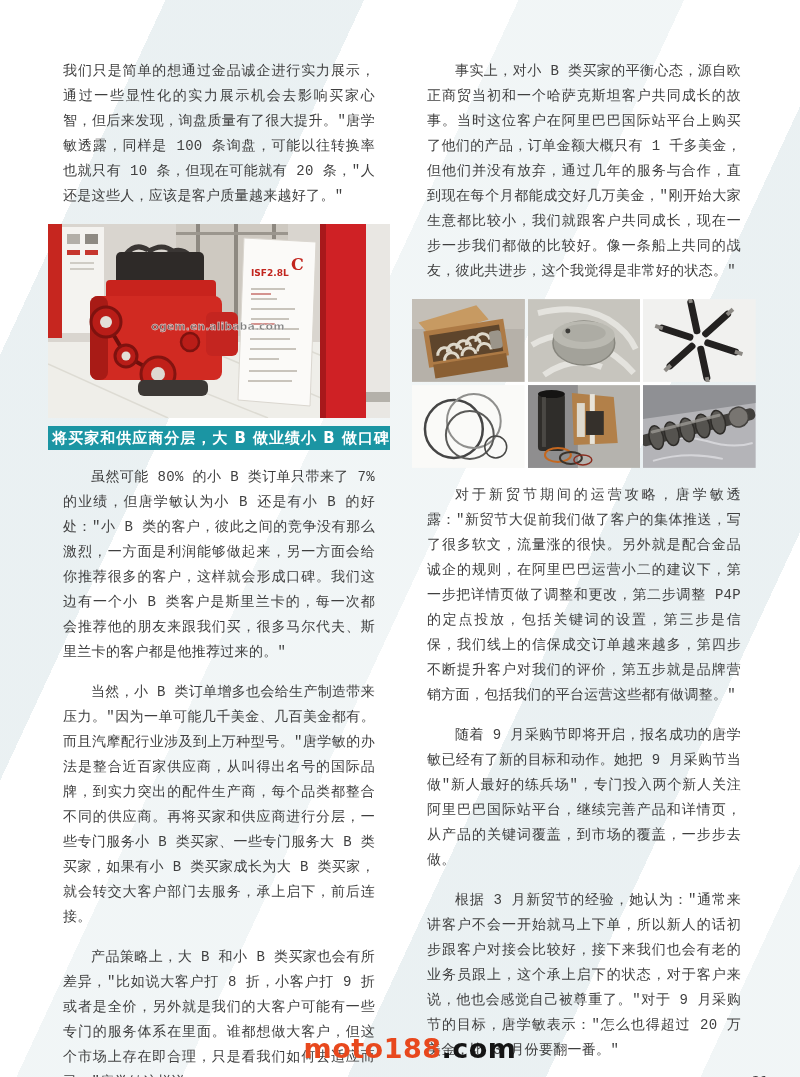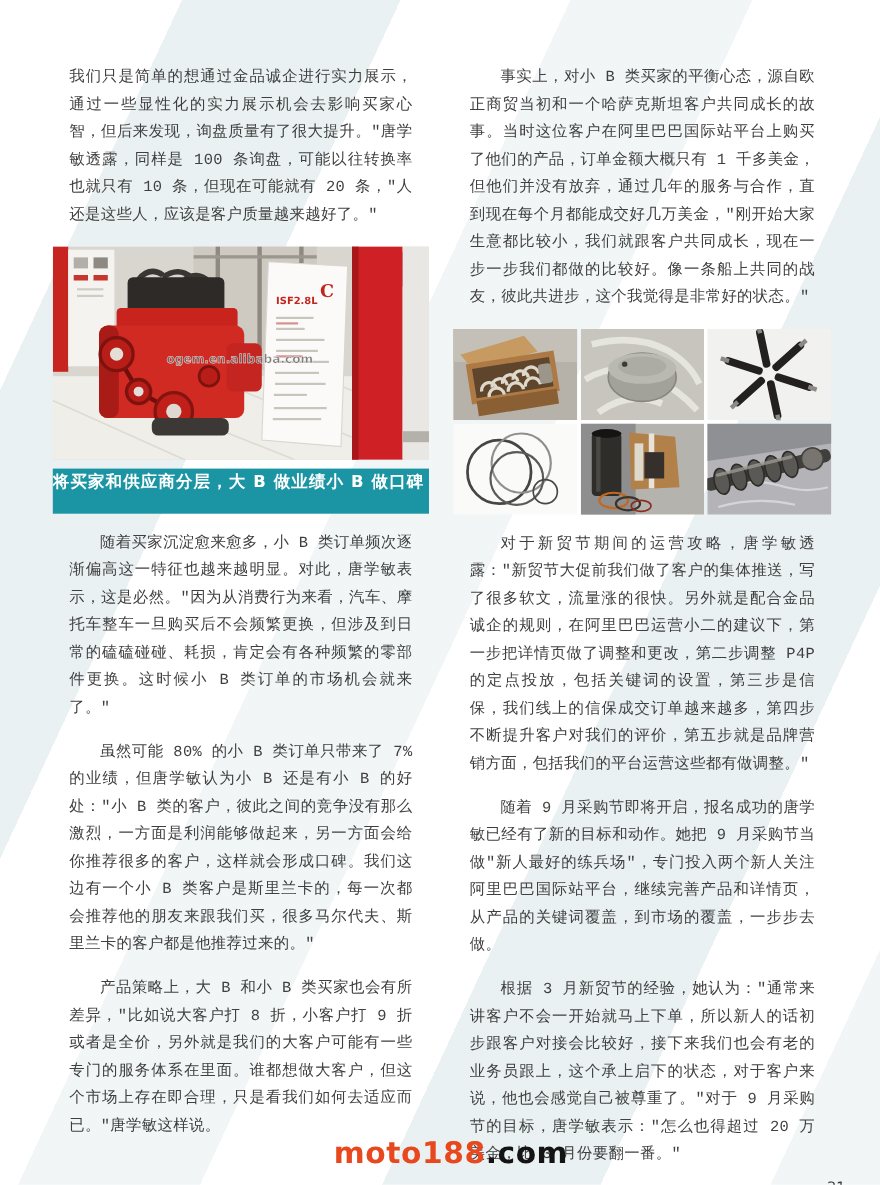--- a/index.html
+++ b/index.html
@@ -18,21 +18,21 @@
   .col{position:absolute;top:44px;}
   .col-left{left:48px;width:342px;}
   .col-right{left:412px;width:344px;}
   .para{
     font-size:14px;line-height:25px;text-align:justify;
     margin:15px;letter-spacing:0.3px;font-family:Liberation Mono, monospace;
   }
   .para.indent{text-indent:2em;}
   .heading-bar{
     background:#1b95a3;color:#ffffff;font-weight:bold;
-    font-size:15px;line-height:24px;height:41px;text-align:left;
+    font-size:15px;line-height:24px;height:24px;text-align:right;
     letter-spacing:1px;margin:8px 0 6px 0;white-space:nowrap;overflow:hidden;
   }
   .photo-left{width:342px;height:194px;margin:9px 0 0 0;display:block;}
   .parts-grid{
     width:344px;margin:8px 0 0 0;
     display:grid;grid-template-columns:repeat(3,1fr);grid-gap:3px;
   }
   .parts-grid svg{display:block;width:100%;height:83px;}
   .footer{
     position:absolute;left:10px;top:1033px;width:800px;text-align:center;
@@ -117,22 +117,22 @@
           <rect x="200" y="156" width="44" height="2"></rect>
       </g>
       <rect x="203" y="69" width="20" height="2" fill="#d4938f"></rect>
       <rect x="203" y="99" width="24" height="2" fill="#d4938f"></rect>
     </g>
     <text x="170" y="106" text-anchor="middle" font-size="11" font-weight="bold" fill="#6b6b6b" opacity="0.85" stroke="#ffffff" stroke-width="0.4">ogem.en.alibaba.com</text>
   </svg>
 
   <div class="heading-bar">将买家和供应商分层，大 B 做业绩小 B 做口碑</div>
 
-  <p class="para indent">随着买家沉淀愈来愈多，小 B 类订单频次逐渐偏高这一特征也越来越明显。对此，唐学敏表示，这是必然。"因为从消费行为来看，汽车、摩托车整车一旦购买后不会频繁更换，但涉及到日常的磕磕碰碰、耗损，肯定会有各种频繁的零部件更换。这时候小 B 类订单的市场机会就来了。"</p>
   <p class="para indent">虽然可能 80% 的小 B 类订单只带来了 7% 的业绩，但唐学敏认为小 B 还是有小 B 的好处："小 B 类的客户，彼此之间的竞争没有那么激烈，一方面是利润能够做起来，另一方面会给你推荐很多的客户，这样就会形成口碑。我们这边有一个小 B 类客户是斯里兰卡的，每一次都会推荐他的朋友来跟我们买，很多马尔代夫、斯里兰卡的客户都是他推荐过来的。"</p>
+  <p class="para indent">当然，小 B 类订单增多也会给生产制造带来压力。"因为一单可能几千美金、几百美金都有。而且汽摩配行业涉及到上万种型号。"唐学敏的办法是整合近百家供应商，从叫得出名号的国际品牌，到实力突出的配件生产商，每个品类都整合不同的供应商。再将买家和供应商进行分层，一些专门服务小 B 类买家、一些专门服务大 B 类买家，如果有小 B 类买家成长为大 B 类买家，就会转交大客户部门去服务，承上启下，前后连接。</p>
   <p class="para indent">产品策略上，大 B 和小 B 类买家也会有所差异，"比如说大客户打 8 折，小客户打 9 折或者是全价，另外就是我们的大客户可能有一些专门的服务体系在里面。谁都想做大客户，但这个市场上存在即合理，只是看我们如何去适应而已。"唐学敏这样说。</p>
 </div>
 
 <div class="col col-right">
 
   <p class="para indent">事实上，对小 B 类买家的平衡心态，源自欧正商贸当初和一个哈萨克斯坦客户共同成长的故事。当时这位客户在阿里巴巴国际站平台上购买了他们的产品，订单金额大概只有 1 千多美金，但他们并没有放弃，通过几年的服务与合作，直到现在每个月都能成交好几万美金，"刚开始大家生意都比较小，我们就跟客户共同成长，现在一步一步我们都做的比较好。像一条船上共同的战友，彼此共进步，这个我觉得是非常好的状态。"</p>
 
   <div class="parts-grid">
 
     <svg viewBox="0 0 113 83">

